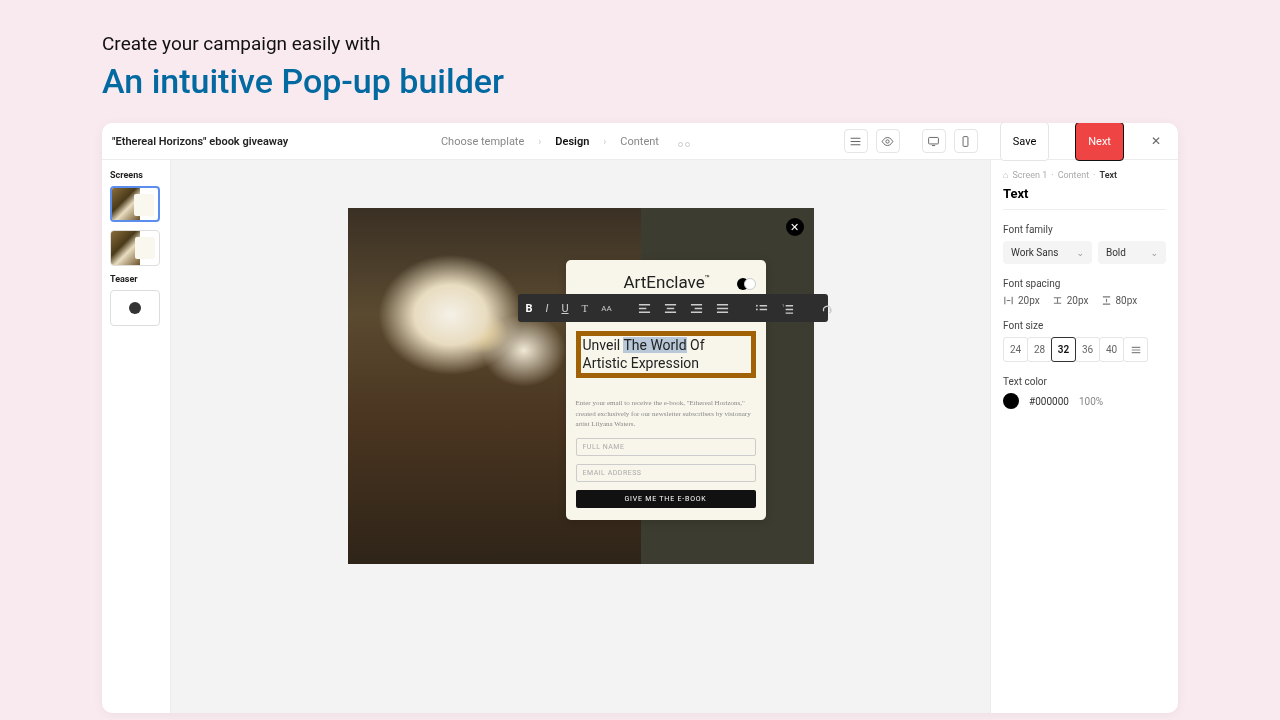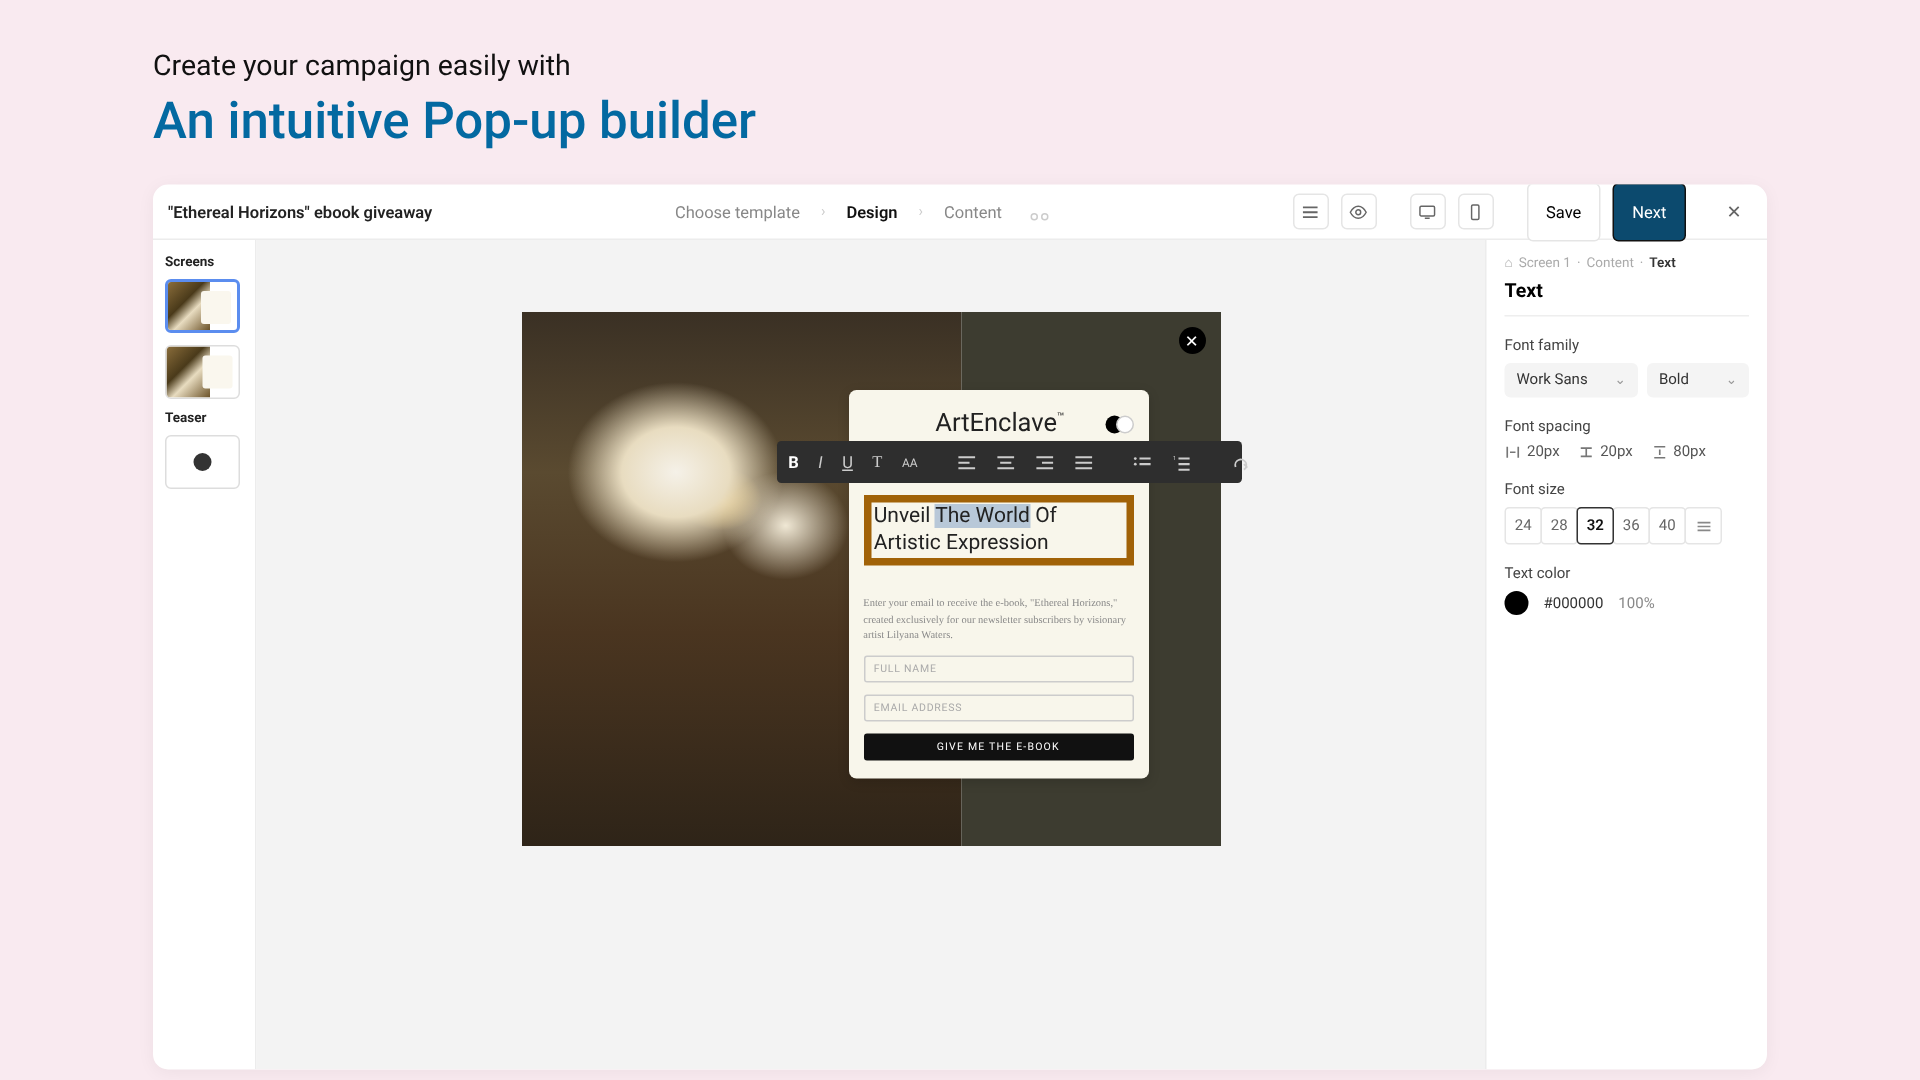--- a/index.html
+++ b/index.html
@@ -14,21 +14,21 @@
 .wizard { display: flex; align-items: center; gap: 14px; margin: 0 auto; }
 .wizard-step { font-size: 11px; color: #888; cursor: pointer; }
 .wizard-step.active { color: #111; font-weight: 600; }
 .chev { color: #ccc; font-size: 10px; }
 .dots { margin-left: 4px; }
 .dots span { display: inline-block; width: 5px; height: 5px; border-radius: 50%; border: 1px solid #ccc; margin: 0 1px; }
 .topbar-right { display: flex; align-items: center; gap: 8px; }
 .icobtn { width: 24px; height: 24px; border: 1px solid #e5e5e5; border-radius: 4px; display: flex; align-items: center; justify-content: center; cursor: pointer; color: #666; font-size: 12px; }
 .icobtn svg { width: 13px; height: 13px; }
 .btn { padding: 12px 12px; border: 1px solid #e5e5e5; border-radius: 4px; font-size: 11px; cursor: pointer; background: #fff; }
-.btn.dark { background: #0c4a6e; color: #fff; border-color: #111; }
+.btn.dark { background: #ef4444; color: #fff; border-color: #111; margin-left: 18px; }
 .body { flex: 1; display: flex; overflow: hidden; }
 .left { width: 69px; border-right: 1px solid #ececec; padding: 10px 8px; }
 .left-label { font-size: 9px; font-weight: 700; color: #222; margin-bottom: 6px; }
 .thumb { width: 50px; height: 36px; border: 1px solid #ddd; border-radius: 4px; margin-bottom: 8px; cursor: pointer; position: relative; overflow: hidden; display: flex; }
 .thumb.active { border: 2px solid #5b8def; }
 .thumb-img { width: 60%; height: 100%; background: linear-gradient(135deg, #8a6d3b 0%, #4a3a1a 40%, #e8dcc0 60%, #6b5228 100%); }
 .thumb-card { position: absolute; right: 4px; top: 6px; width: 20px; height: 22px; background: #faf7ee; border-radius: 2px; }
 .teaser-thumb { width: 50px; height: 36px; border: 1px solid #ddd; border-radius: 4px; display: flex; align-items: center; justify-content: center; cursor: pointer; }
 .teaser-dot { width: 12px; height: 12px; background: #333; border-radius: 50%; }
 .canvas { flex: 1; background: #f3f3f3; display: flex; align-items: flex-start; justify-content: center; padding: 48px 0 0; position: relative; }

